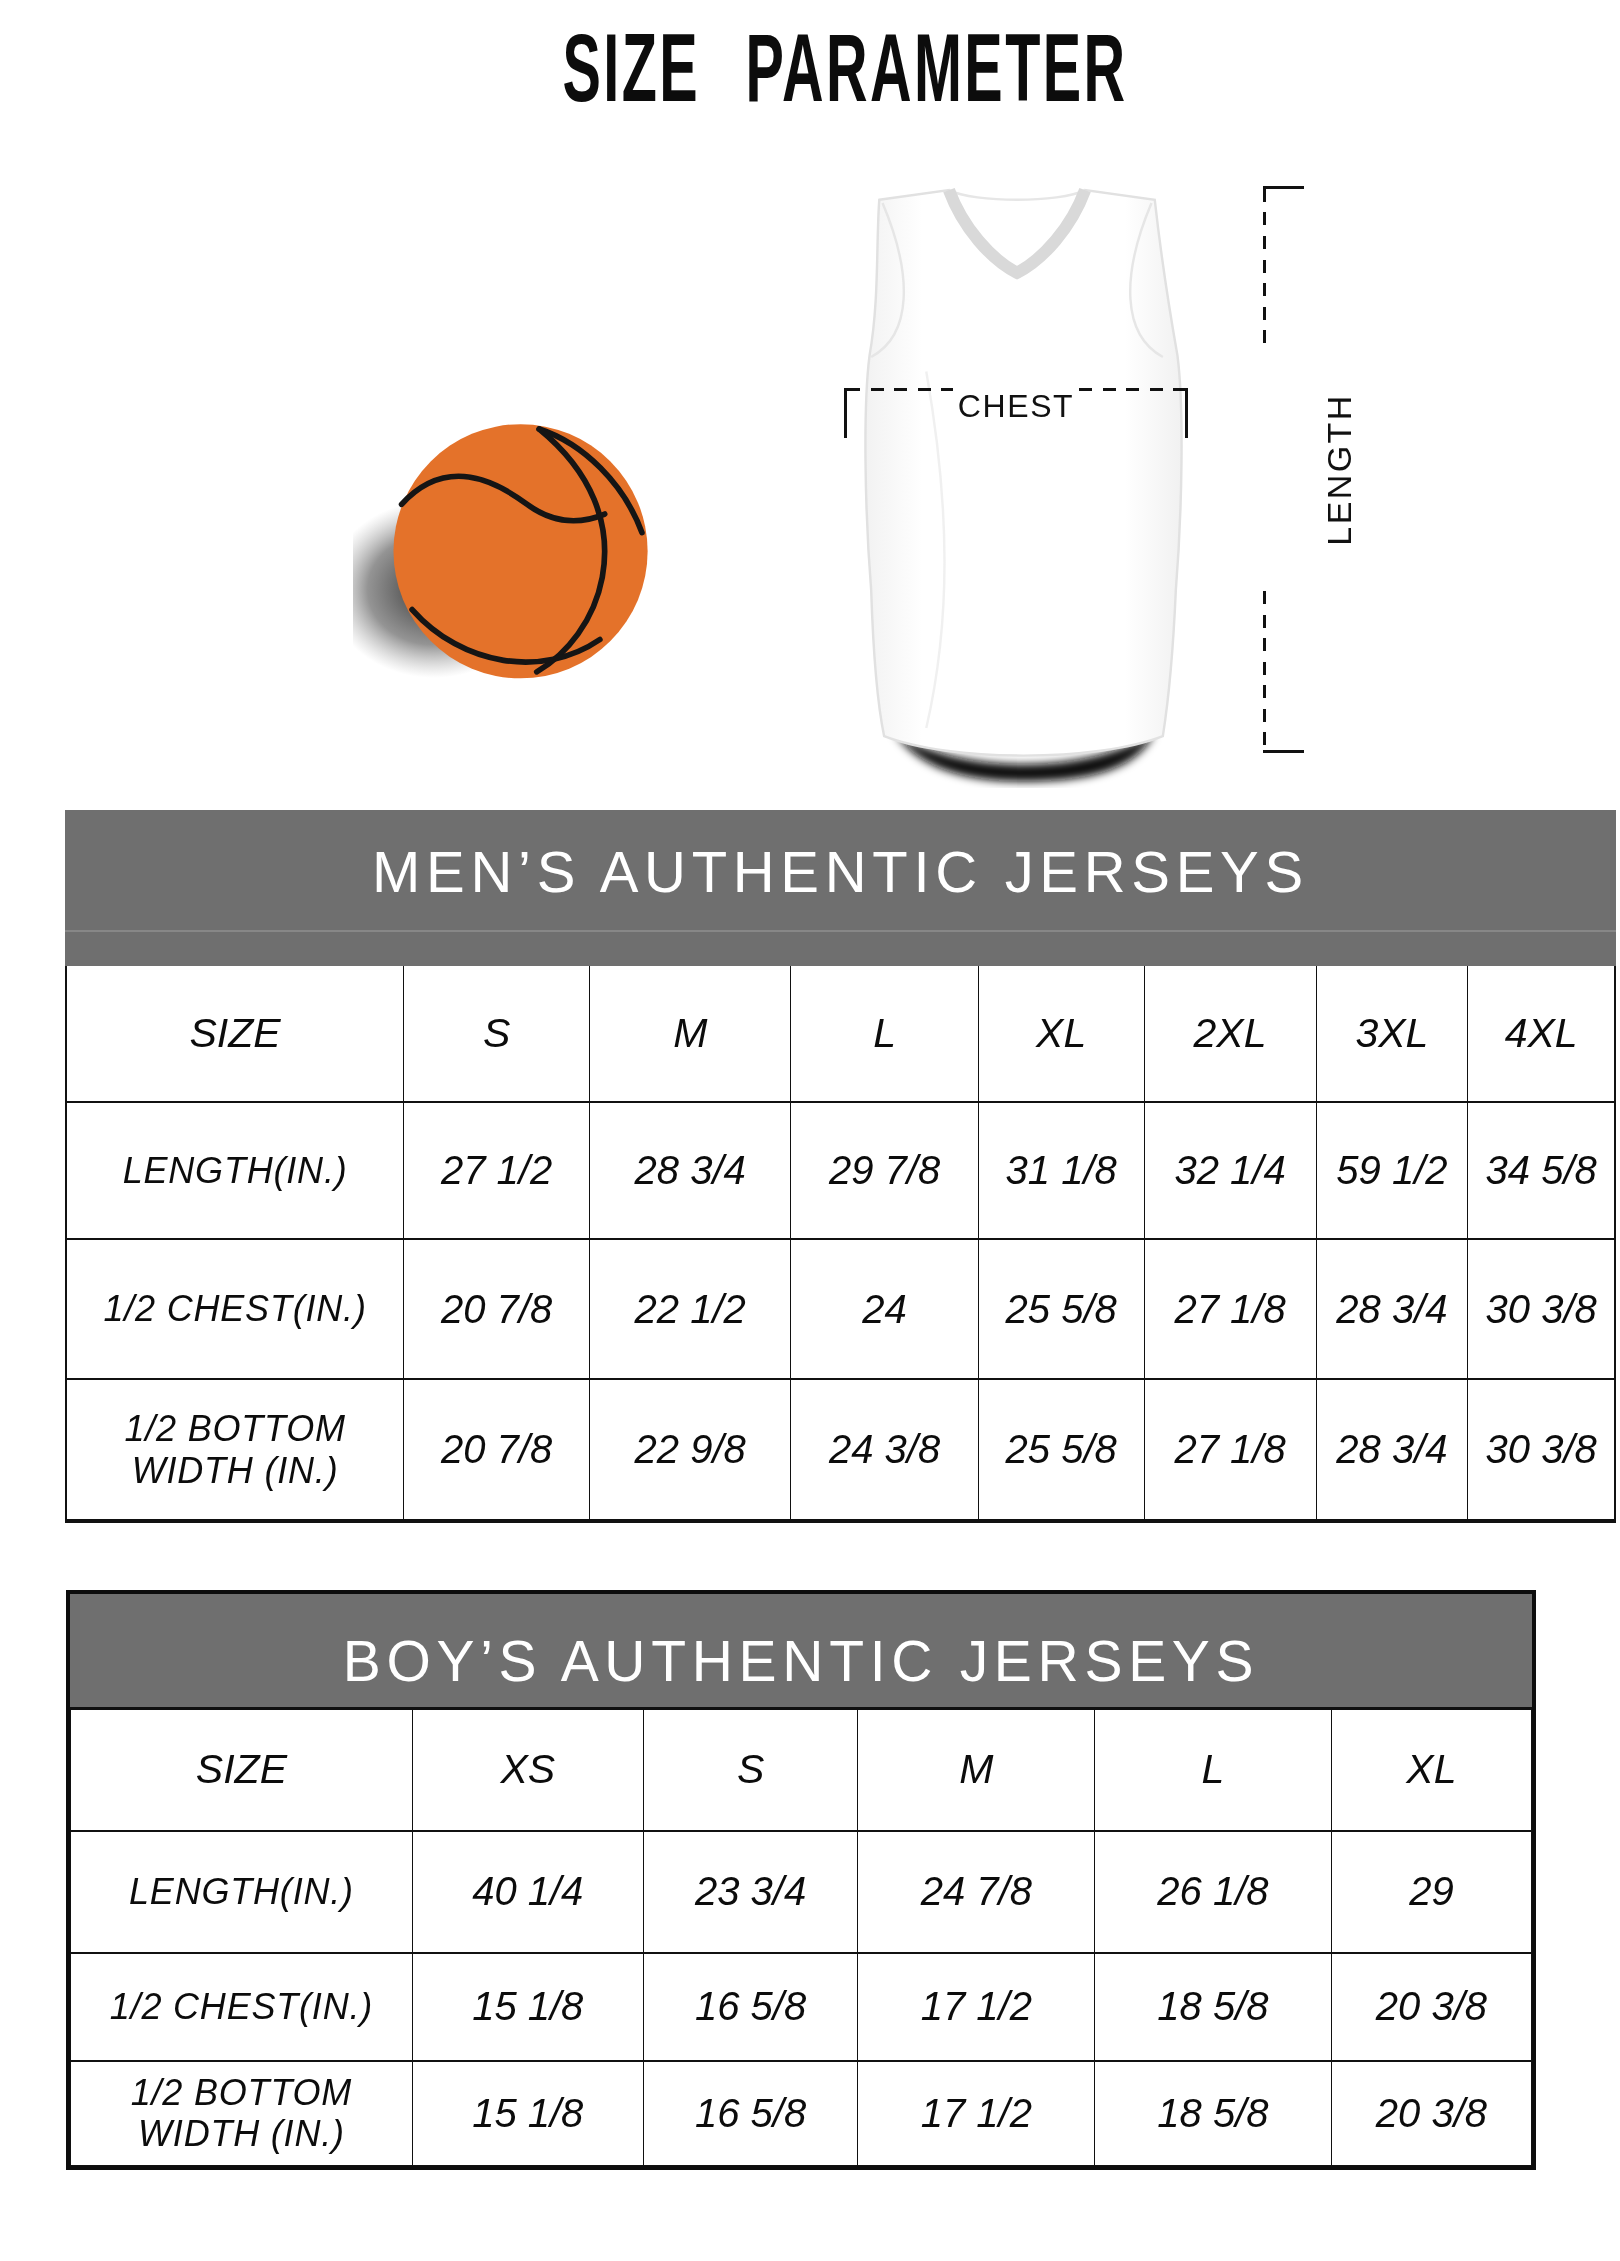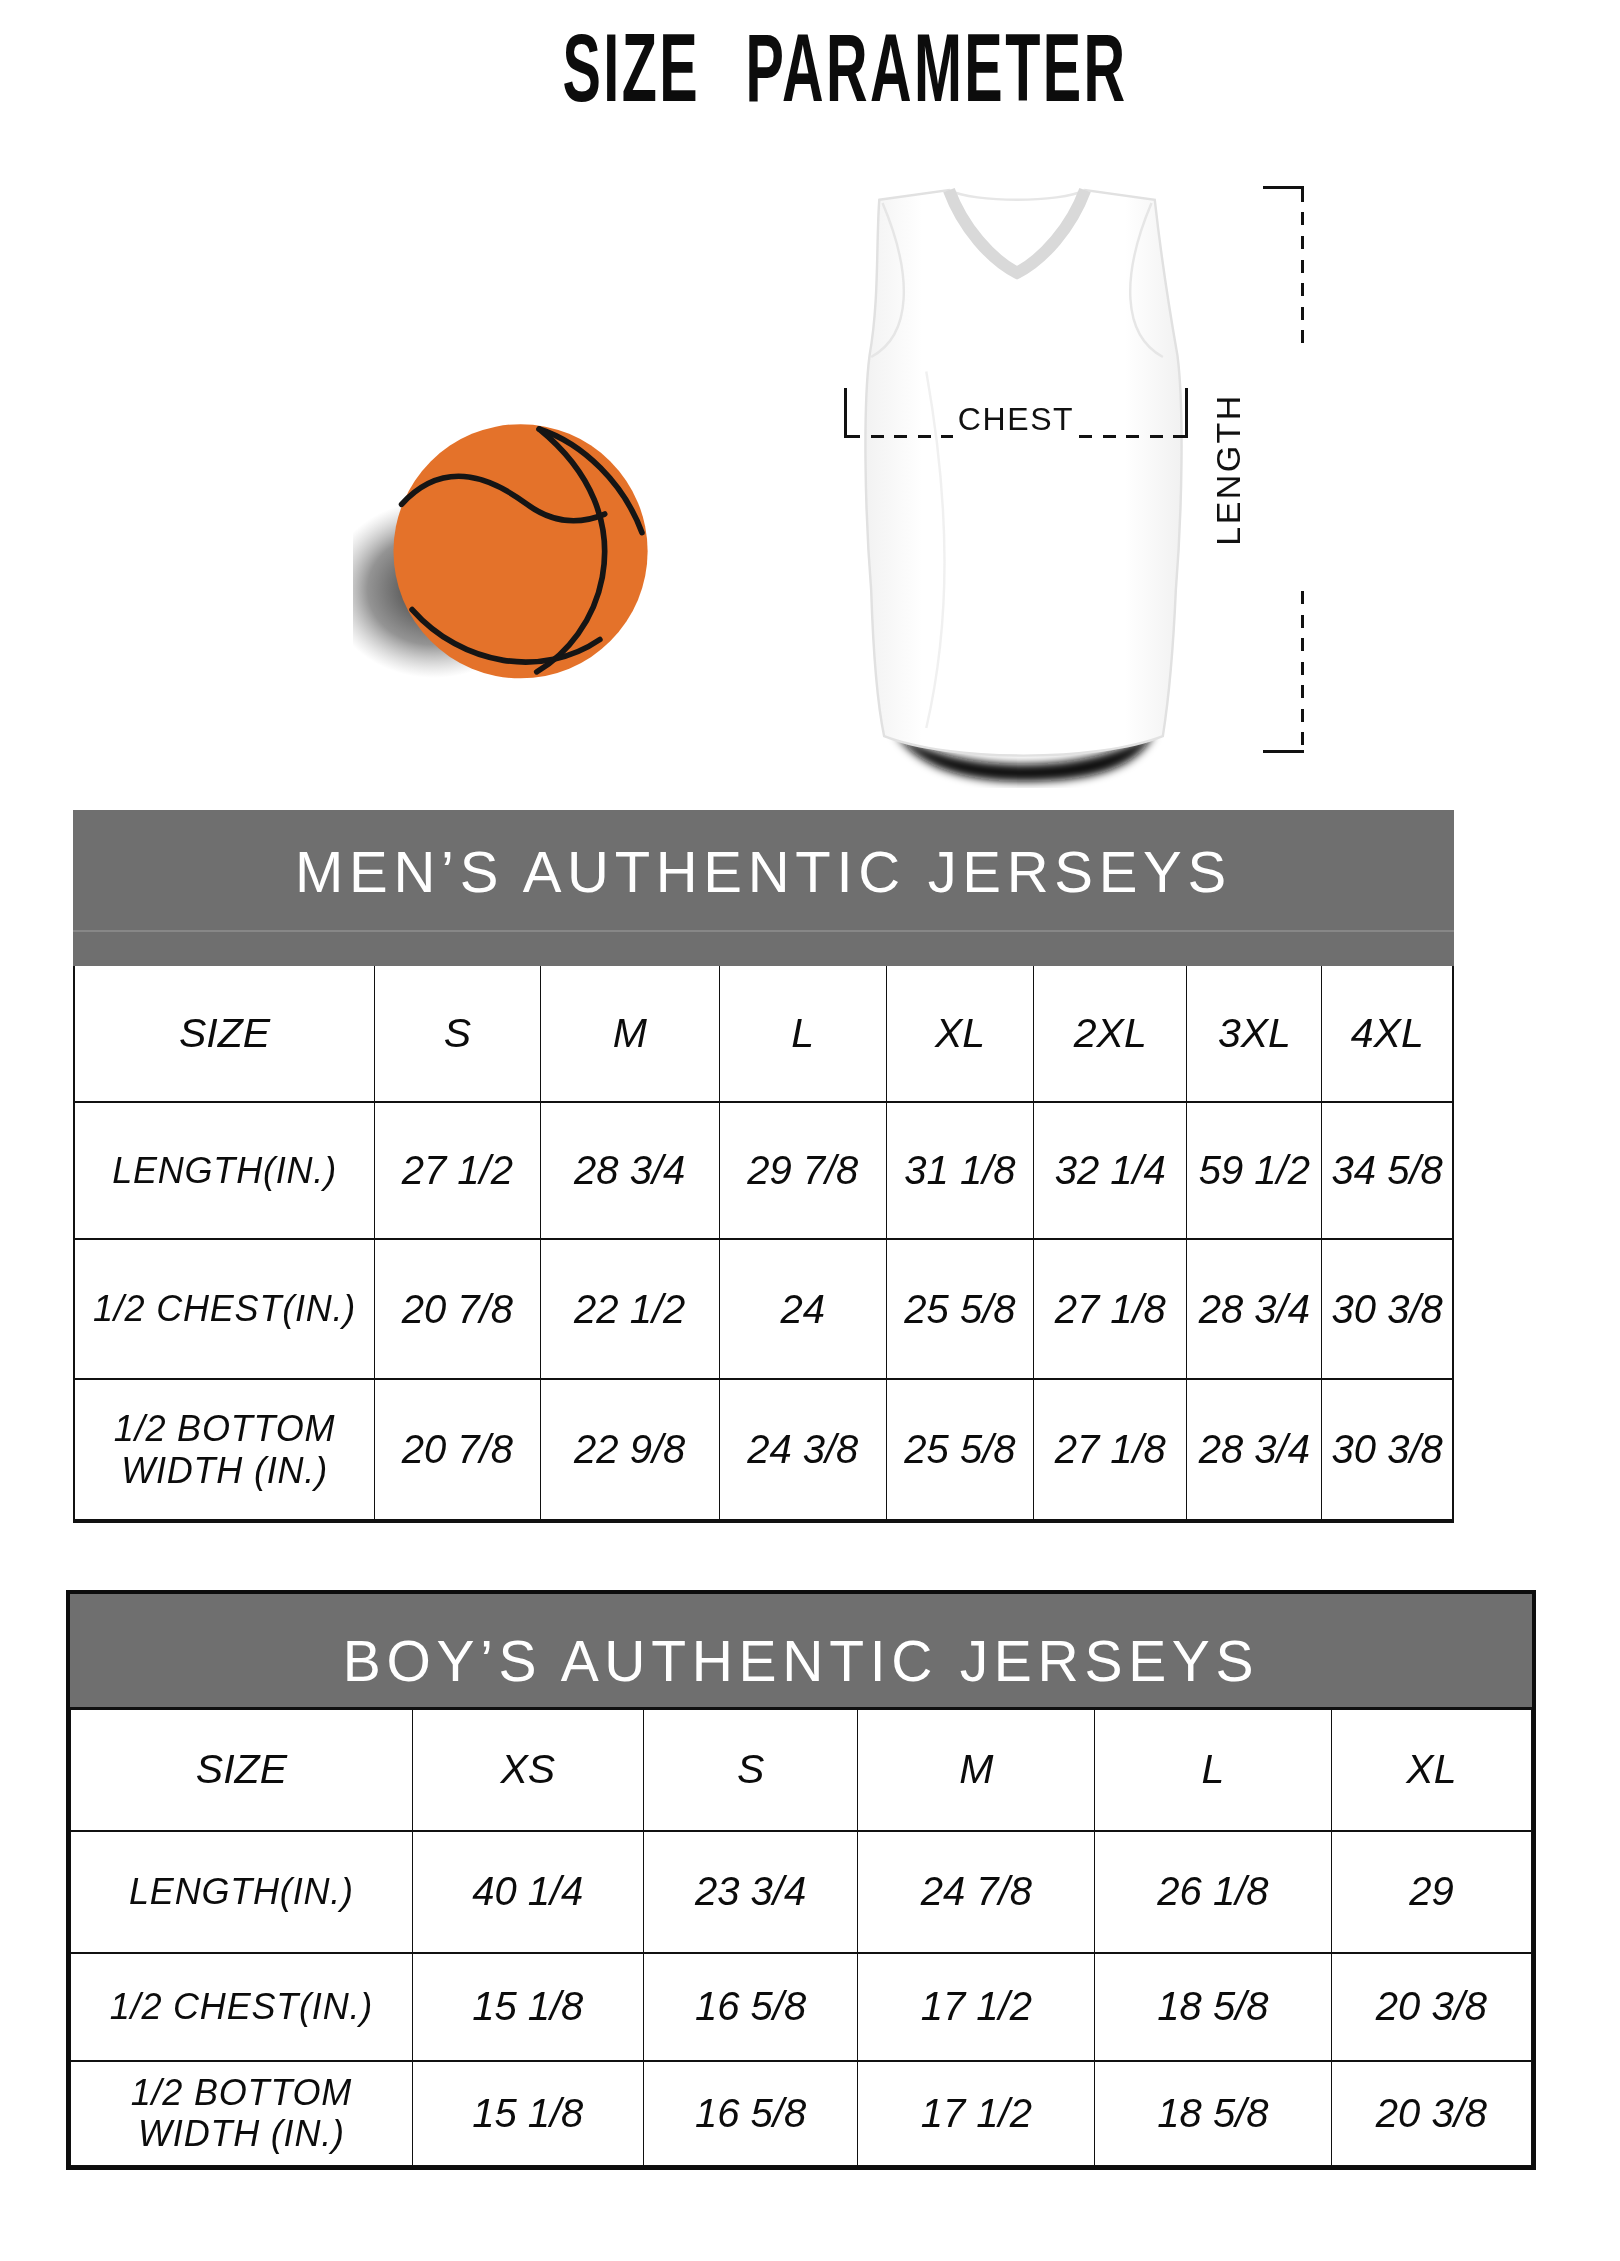--- a/index.html
+++ b/index.html
@@ -9,36 +9,36 @@
   
   #page-title{position:absolute;top:13px;left:0;right:0;margin:0;text-align:center;
     font-size:96px;font-weight:900;letter-spacing:4px;word-spacing:45px;color:#0c0c0c;
     transform:scaleX(.60);transform-origin:50% 50%;white-space:nowrap;}
 
   
   .abs{position:absolute;}
   #ball-svg{left:318px;top:391px;width:327px;height:327px;}
   #jersey-svg{left:794px;top:169px;width:389px;height:619px;}
 
-  .measure{display:flex;align-items:flex-end;}
+  .measure{display:flex;align-items:flex-start;}
   .dash-h{height:3.2px;flex:1;background:repeating-linear-gradient(90deg,#111 0 13px,transparent 13px 23.5px);}
   .dash-v{width:3.2px;flex:1;background:repeating-linear-gradient(180deg,#111 0 13px,transparent 13px 23.5px);}
   .tick-v{width:3.2px;height:50px;background:#111;}
   .tick-h{width:41px;height:3.2px;background:#111;}
   #chest-line{left:809px;top:388px;width:344px;height:50px;}
   #chest-line .mlabel{font-size:32px;letter-spacing:1.6px;padding:0 4.9px;white-space:nowrap;}
   #length-line{left:1228px;top:186px;width:41px;height:567px;flex-direction:column;}
   #length-line .vlabel-wrap{height:243px;display:flex;align-items:center;justify-content:center;}
   #length-line .mlabel{transform:rotate(-90deg);font-size:34px;letter-spacing:2.4px;white-space:nowrap;}
 
   
   .band{background:#6f6f6f;position:relative;}
   .band .band-text{position:absolute;left:0;right:0;top:0;display:flex;align-items:center;justify-content:center;
     color:#fff;font-size:58px;letter-spacing:5.7px;white-space:nowrap;}
-  #mens-section{left:38px;top:810px;width:1381px;border-radius:11px;}
+  #mens-section{left:30px;top:810px;width:1551px;border-radius:11px;}
   #mens-band{height:156px;}
   #mens-band .band-text{height:122px;}
   #mens-band .band-divider{position:absolute;left:0;right:0;top:120px;height:1.6px;background:#878787;}
   #boys-section{left:31px;top:1590px;width:1470px;border:4px solid #0d0d0d;box-sizing:border-box;}
   #boys-band{height:113px;}
   #boys-band .band-text{height:134px;font-size:57px;}
 
   table.size-table{border-collapse:collapse;width:100%;table-layout:fixed;text-align:center;
     font-family:"Liberation Sans",sans-serif;color:#0c0c0c;}
   table.size-table th,table.size-table td{border:1.6px solid #111;padding:0 3.2px;overflow:hidden;font-style:italic;}

